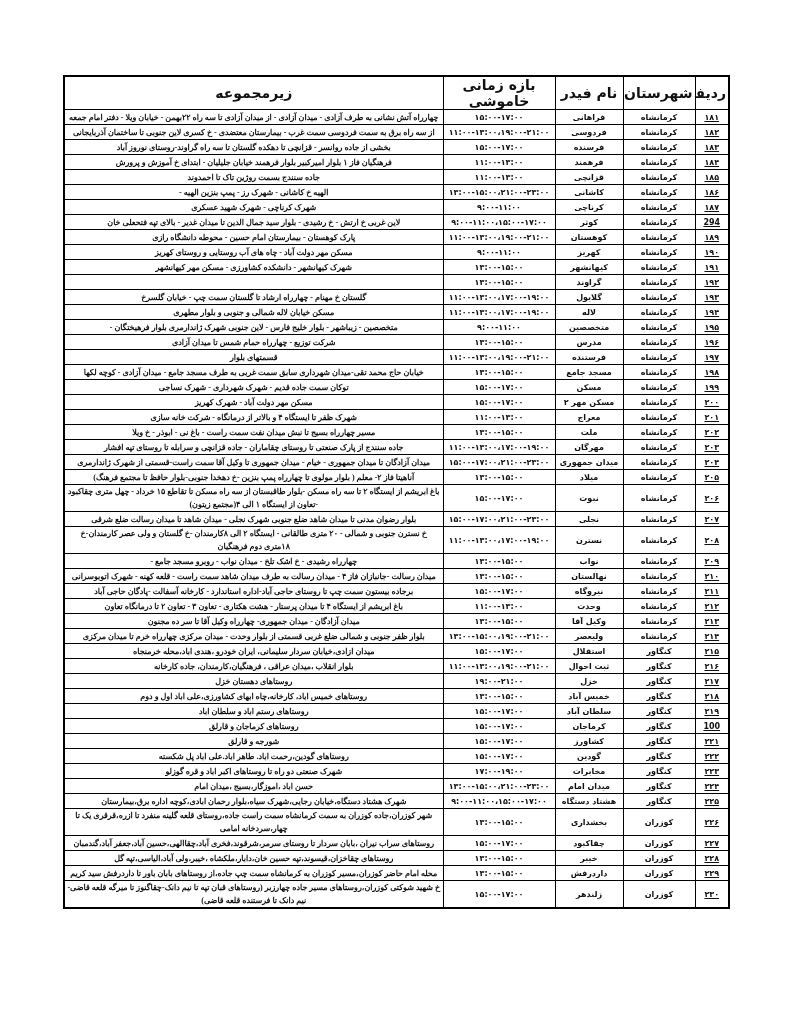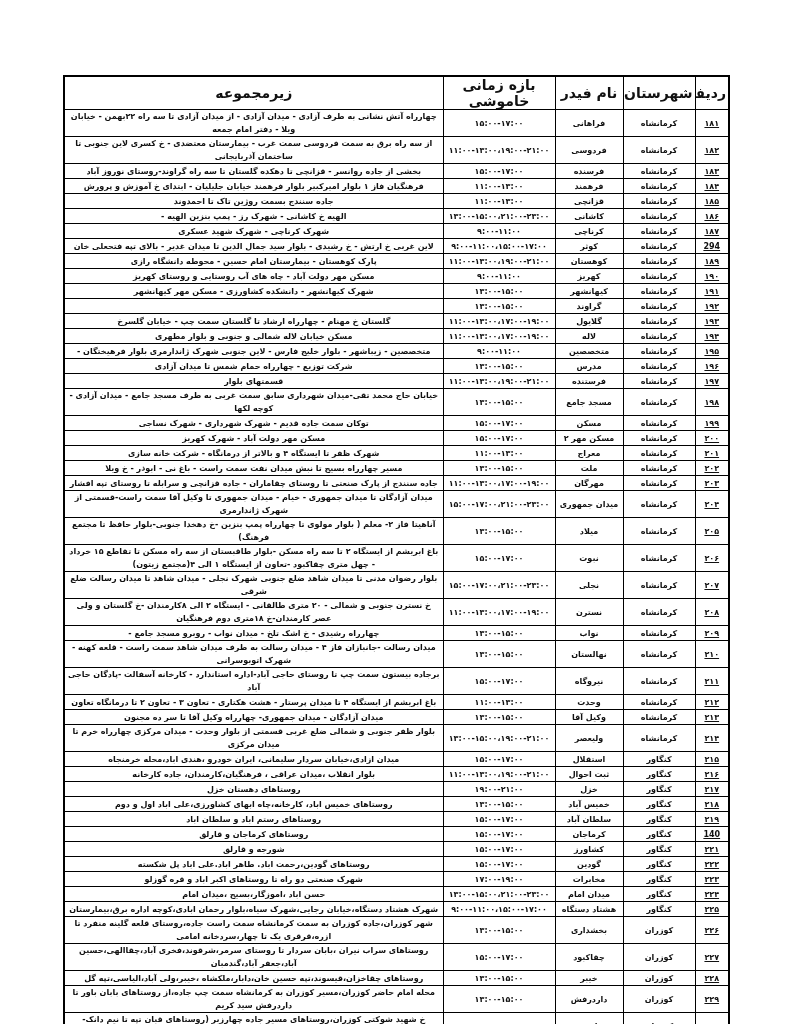--- a/index.html
+++ b/index.html
@@ -10,21 +10,21 @@
   table.outage {
     width:665px; border-collapse:collapse; table-layout:fixed;
     border:2px solid #000; direction:rtl;
   }
   table.outage th, table.outage td {
     border:1px solid #000; text-align:center; vertical-align:middle;
     padding:0 2px; overflow:hidden;
   }
   table.outage th { height:18px; font-size:14px; }
   table.outage td { height:15px; font-size:8px; line-height:13px; }
-  td.c-detail { font-size:7.2px; line-height:12px; }
+  td.c-detail { font-size:7.2px; line-height:12px;font-family:Liberation Serif, serif; }
   td.c-time span { direction:ltr; unicode-bidi:embed; white-space:nowrap; letter-spacing:-0.3px; }
   td.c-radif { font-size:8.5px;text-decoration:underline; }
 </style>
 </head>
 <body>
 
 <div class="sheet">
   <div class="table-wrap">
     <table class="outage">
       <colgroup>
@@ -311,21 +311,21 @@
     <td class="c-detail">روستاهای خمیس اباد، کارخانه،چاه ابهای کشاورزی،علی اباد اول و دوم</td>
   </tr>
           <tr>
     <td class="c-radif">۲۱۹</td>
     <td class="c-county">کنگاور</td>
     <td class="c-feeder">سلطان آباد</td>
     <td class="c-time"><span dir="ltr">۱۵:۰۰-۱۷:۰۰</span></td>
     <td class="c-detail">روستاهای رستم اباد و سلطان اباد</td>
   </tr>
           <tr>
-    <td class="c-radif">140</td>
+    <td class="c-radif">100</td>
     <td class="c-county">کنگاور</td>
     <td class="c-feeder">کرماجان</td>
     <td class="c-time"><span dir="ltr">۱۵:۰۰-۱۷:۰۰</span></td>
     <td class="c-detail">روستاهای کرماجان و قارلق</td>
   </tr>
           <tr>
     <td class="c-radif">۲۲۱</td>
     <td class="c-county">کنگاور</td>
     <td class="c-feeder">کشاورز</td>
     <td class="c-time"><span dir="ltr">۱۵:۰۰-۱۷:۰۰</span></td>

